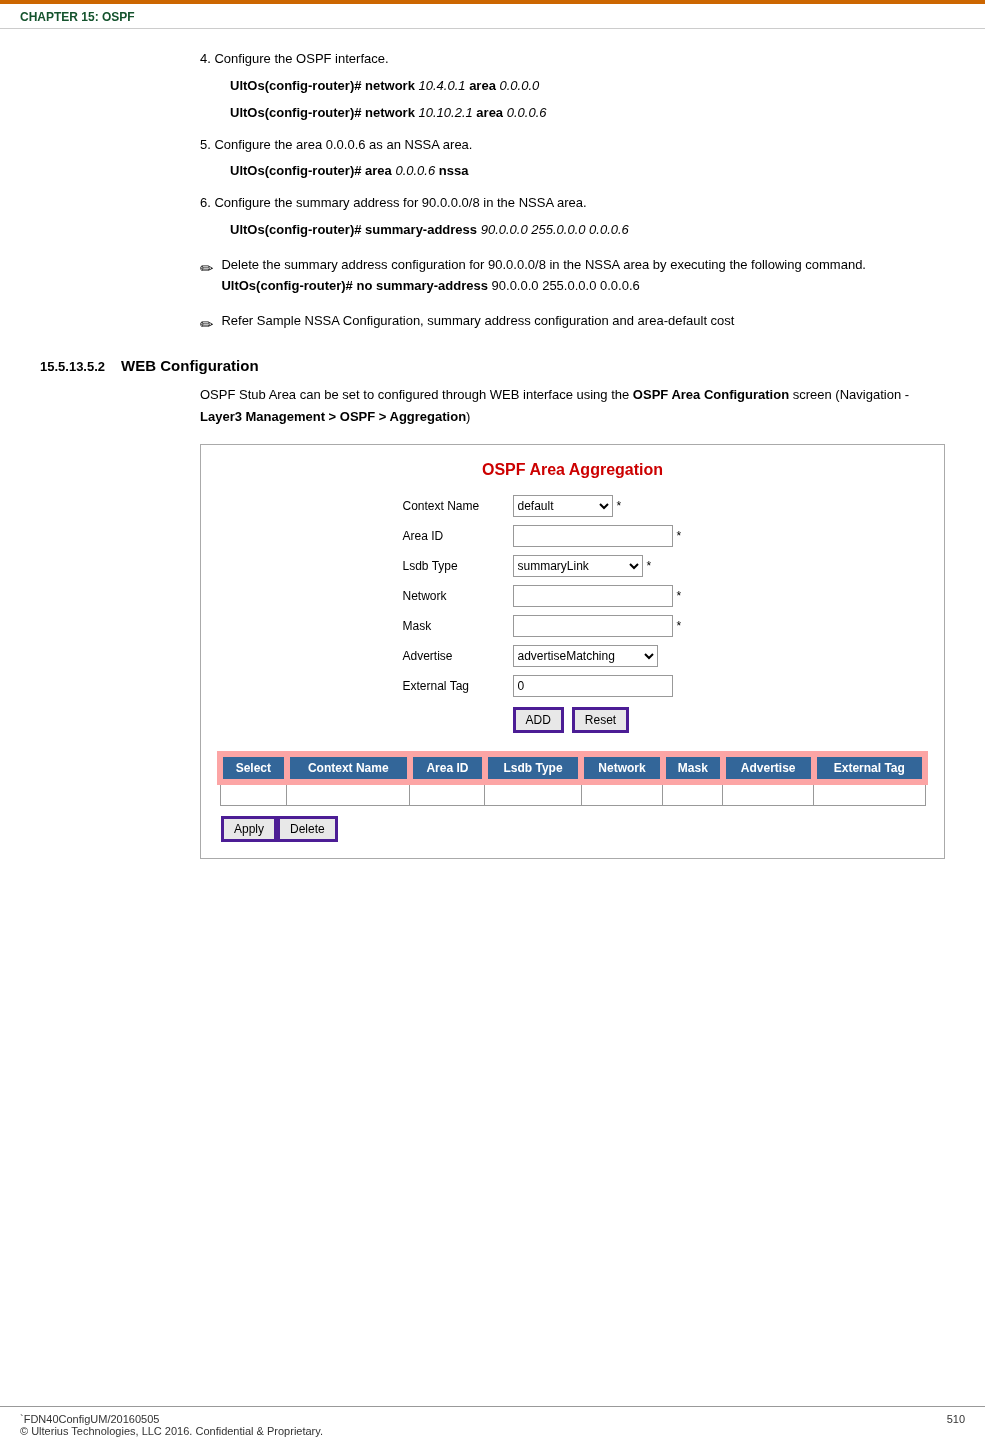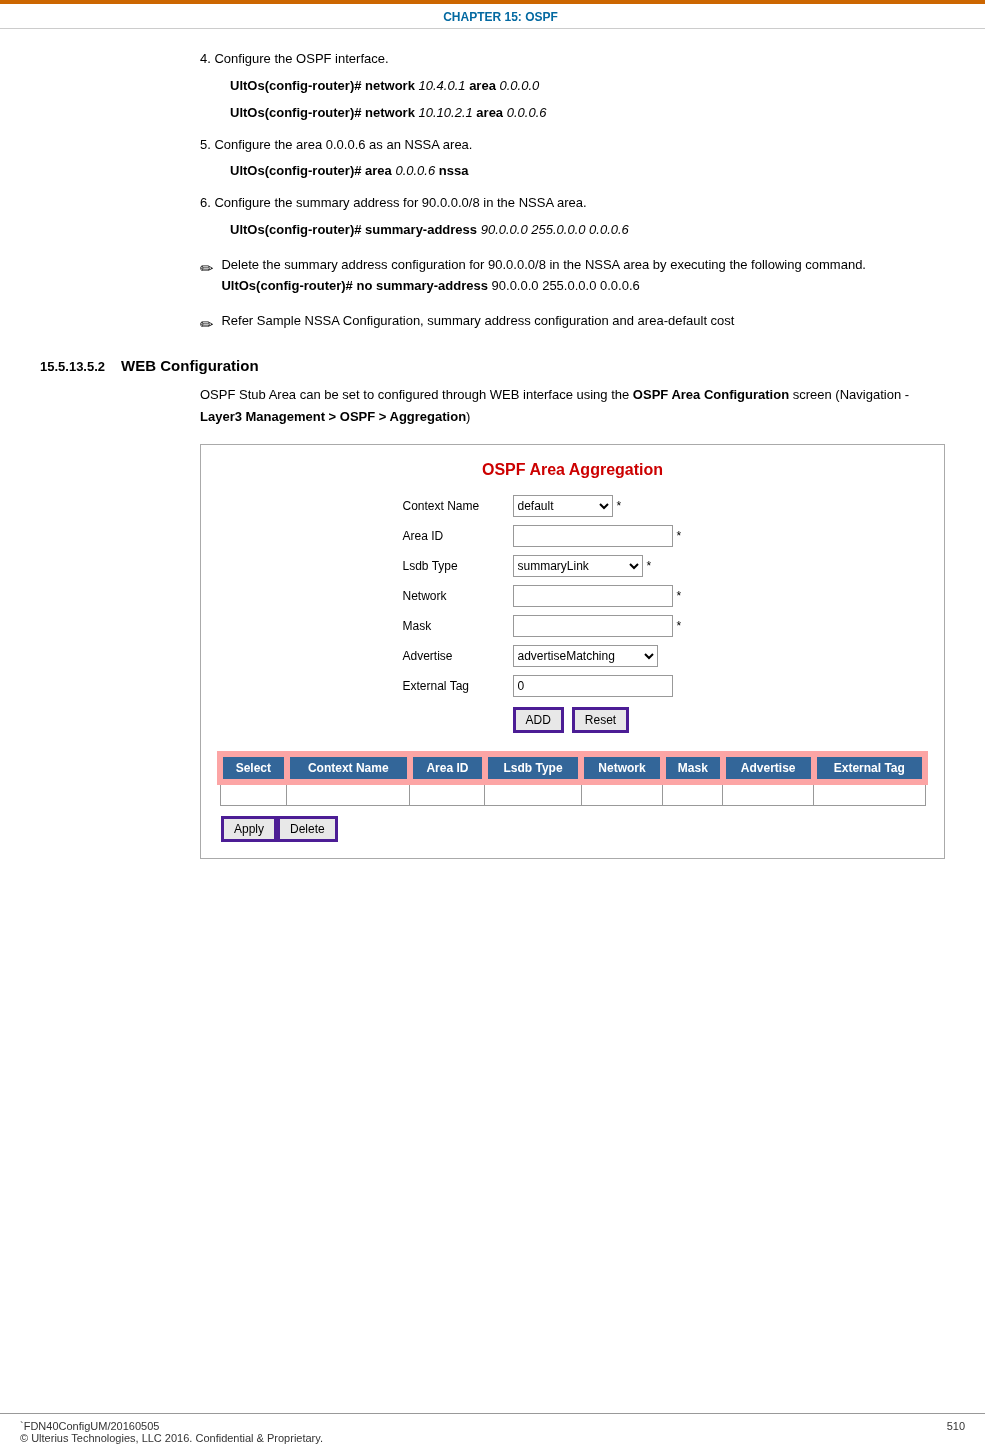--- a/index.html
+++ b/index.html
@@ -13,25 +13,25 @@
       position: relative;
     }
 
     .top-border {
       height: 4px;
       background: #cc6600;
       width: 100%;
     }
 
     .chapter-header {
-      text-align: center;
+      text-align: left;
       padding: 6px 4px 4px 20px;
       font-size: 12px;
       font-weight: bold;
-      color: #0369a1;
+      color: #14532d;
       border-bottom: 1px solid #ccc;
     }
 
     .content {
       padding: 20px 40px 20px 200px;
     }
 
     .step-item {
       margin-bottom: 10px;
       line-height: 1.6;
@@ -202,21 +202,21 @@
     }
 
     .bottom-buttons {
       margin-top: 10px;
       display: flex;
       padding-left: 4px;
     }
 
     .footer {
       position: absolute;
-      bottom: 0;
+      bottom: 7px;
       left: 0;
       right: 0;
       border-top: 1px solid #999;
       padding: 6px 20px;
       display: flex;
       justify-content: space-between;
       font-size: 11px;
       color: #333;
     }
   </style>

